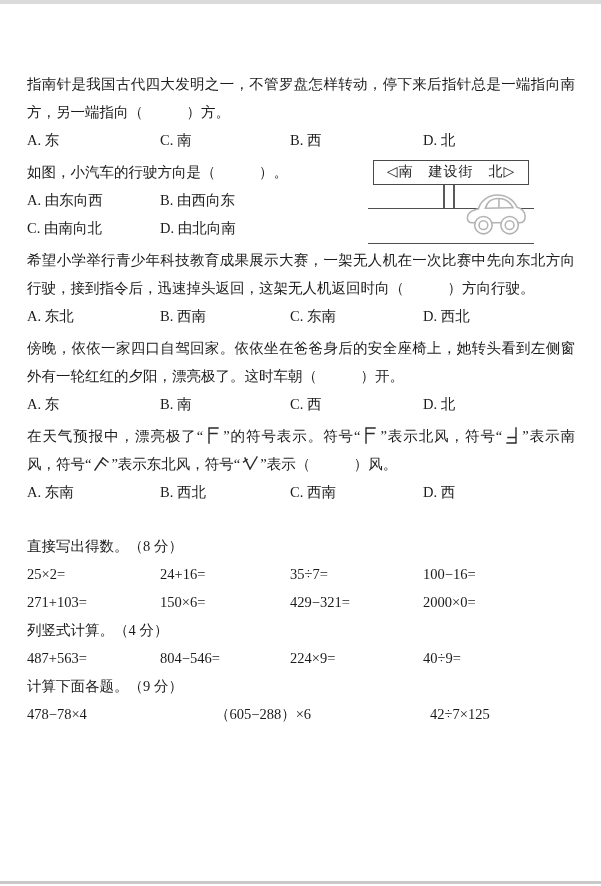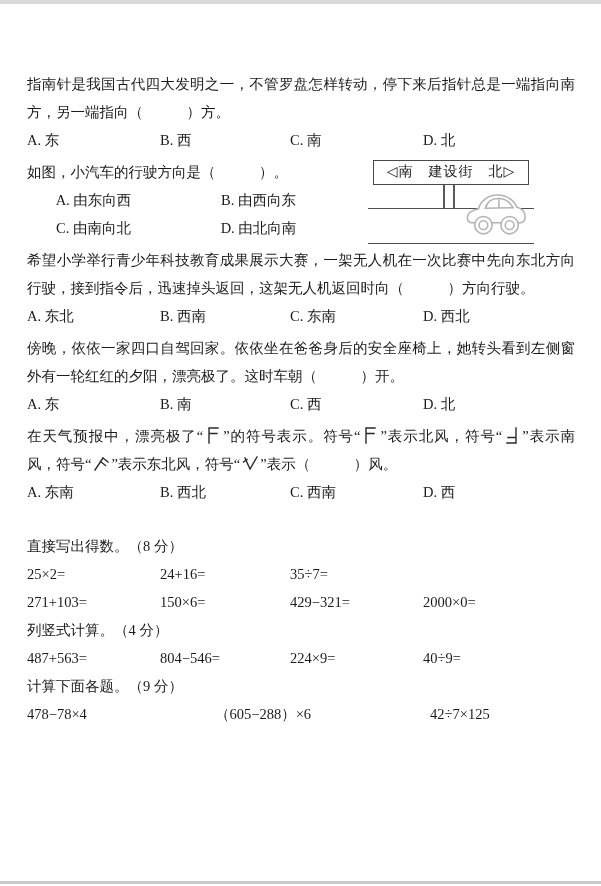--- a/index.html
+++ b/index.html
@@ -6,21 +6,21 @@
   .page{
     position:relative;width:601px;height:886px;background:#ffffff;overflow:hidden;
     font-family:"Liberation Serif","DejaVu Serif",serif;color:#1b1b1b;
   }
   .edge-strip-top{position:absolute;top:0;left:0;right:0;height:4px;background:#dbdbdb;}
   .edge-strip-bottom{position:absolute;top:881px;left:0;right:0;height:3px;background:#c9c9c9;}
   .content{position:absolute;left:27px;top:70px;width:548px;font-size:14.5px;line-height:28px;}
   p{margin:0;text-align:justify;}
   .q{margin-bottom:4px;}
   .opts4{display:grid;grid-template-columns:133px 130px 133px auto;}
-  .opts2{display:grid;grid-template-columns:133px auto;width:330px;text-align:center;}
+  .opts2{display:grid;grid-template-columns:133px auto;width:330px;}
   .calc4{display:grid;grid-template-columns:133px 130px 133px auto;}
   .calc3{display:grid;grid-template-columns:188px 215px auto;}
   .gap-lg{margin-top:26px;}
   .gap-xl{}
   .q2{position:relative;}
   .q2 .stem{width:380px;}
   
   .figure{position:absolute;right:46px;top:2px;width:156px;height:86px;}
   .sign{position:relative;border:1px solid #4a4a4a;height:23px;line-height:22px;
         text-align:center;font-size:14px;letter-spacing:1px;background:#fff;z-index:2;}
@@ -38,22 +38,22 @@
 
 <div class="page">
   <div class="edge-strip-top"></div>
 
   <div class="content">
 
     <div class="q">
       <p class="stem">指南针是我国古代四大发明之一，不管罗盘怎样转动，停下来后指针总是一端指向南方，另一端指向（   ）方。</p>
       <div class="opts4">
         <span>A. 东</span>
+        <span>C. 南</span>
         <span>B. 西</span>
-        <span>C. 南</span>
         <span>D. 北</span>
       </div>
     </div>
 
     <div class="q q2">
       <p class="stem">如图，小汽车的行驶方向是（   ）。</p>
       <div class="opts2">
         <span>A. 由东向西</span>
         <span>B. 由西向东</span>
         <span>C. 由南向北</span>
@@ -117,20 +117,21 @@
         <span>C. 西南</span>
         <span>D. 西</span>
       </div>
     </div>
 
     <p class="gap-lg">直接写出得数。（8 分）</p>
     <div class="calc4">
       <span>25×2=</span>
       <span>24+16=</span>
       <span>35÷7=</span>
+      <span>100−16=</span>
     </div>
     <div class="calc4">
       <span>271+103=</span>
       <span>150×6=</span>
       <span>429−321=</span>
       <span>2000×0=</span>
     </div>
 
     <p>列竖式计算。（4 分）</p>
     <div class="calc4">

